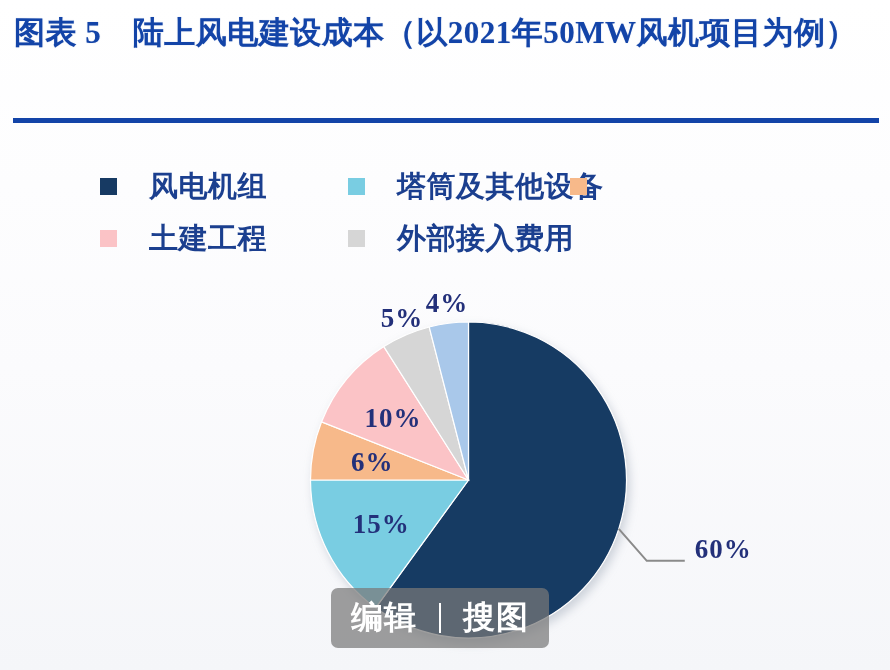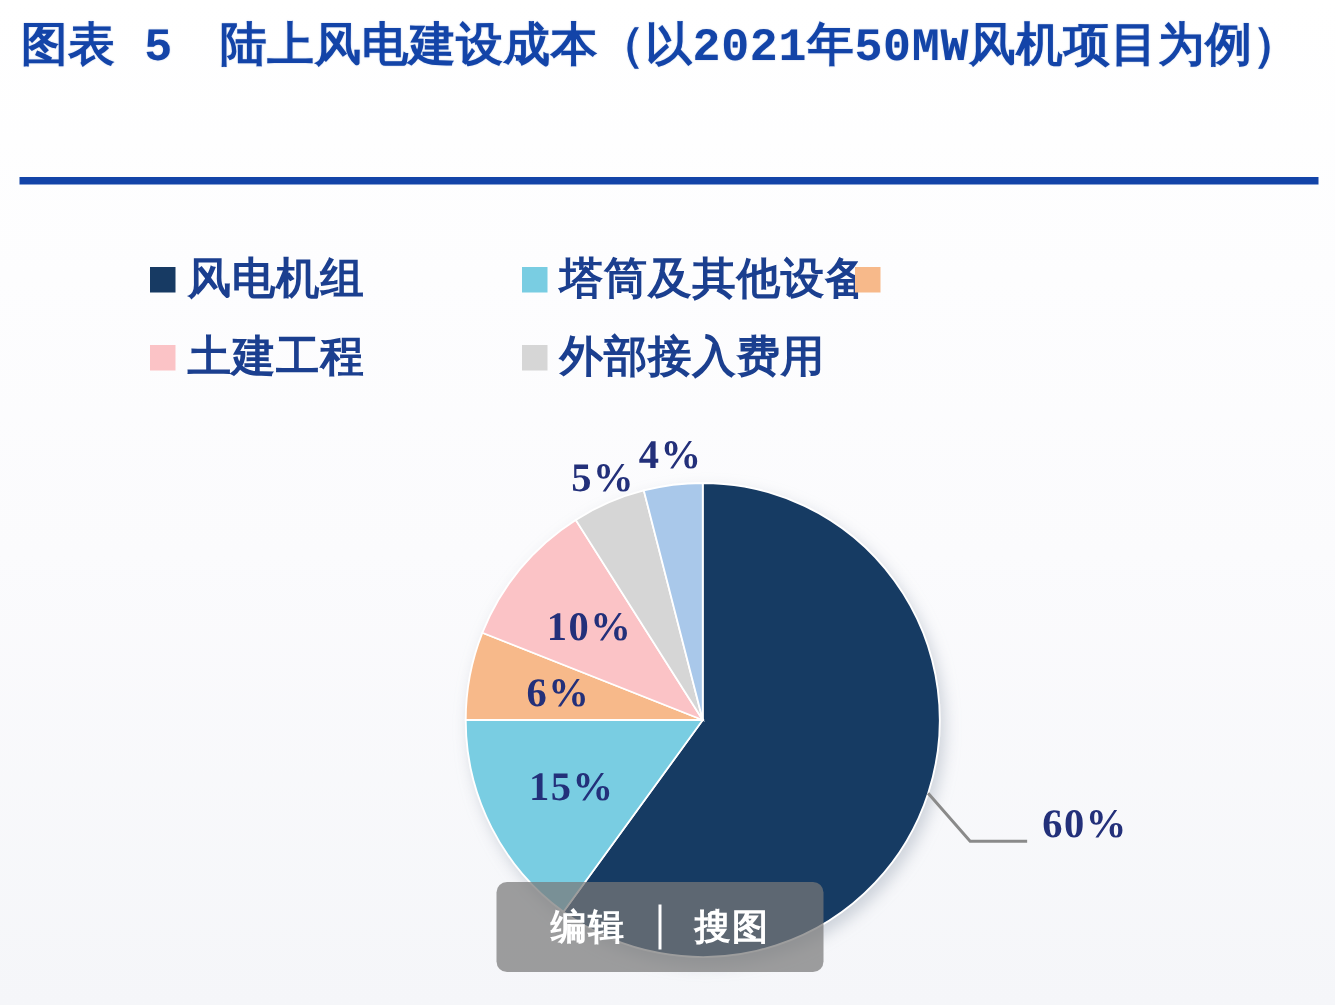--- a/index.html
+++ b/index.html
@@ -25,21 +25,21 @@
 
   
   #title-block {
     position: absolute;
     left: 0; top: 0;
     width: 890px;
     padding: 10px 14px 0 14px;
     box-sizing: border-box;
   }
   #figure-title {
-    font-family: Liberation Mono, monospace;
+    font-family: Liberation Serif, serif;
     font-weight: bold;
     font-size: 31px;
     line-height: 46px;
     color: #1344a8;
     letter-spacing: 0.5px;
     white-space: pre-wrap;
     text-shadow: 0 0 1px rgba(19,68,168,0.35);
   }
   #title-rule {
     position: absolute;
@@ -59,20 +59,21 @@
   }
   .legend-row {
     display: flex;
     align-items: center;
     height: 52px;
   }
   .legend-item {
     display: flex;
     align-items: center;
     white-space: nowrap;
+    gap: 24px;
   }
   .legend-swatch {
     width: 17px;
     height: 17px;
     margin-right: 8px;
     flex: 0 0 auto;
     display: inline-block;
   }
   .legend-label {
     font-family: "Liberation Serif", "DejaVu Serif", serif;
@@ -123,21 +124,21 @@
     height: 60px;
     border-radius: 7px;
     background: rgba(120,120,120,0.72);
     display: flex;
     align-items: center;
     justify-content: center;
     gap: 0px;
   }
   .wm-text {
     font-family: "Liberation Sans", "DejaVu Sans", sans-serif;
-    font-size: 24px;
+    font-size: 32px;
     font-weight: bold;
     color: #ffffff;
     letter-spacing: 1px;
   }
   .wm-sep {
     width: 2px;
     height: 30px;
     background: #ffffff;
     margin: 0 22px;
     display: inline-block;

